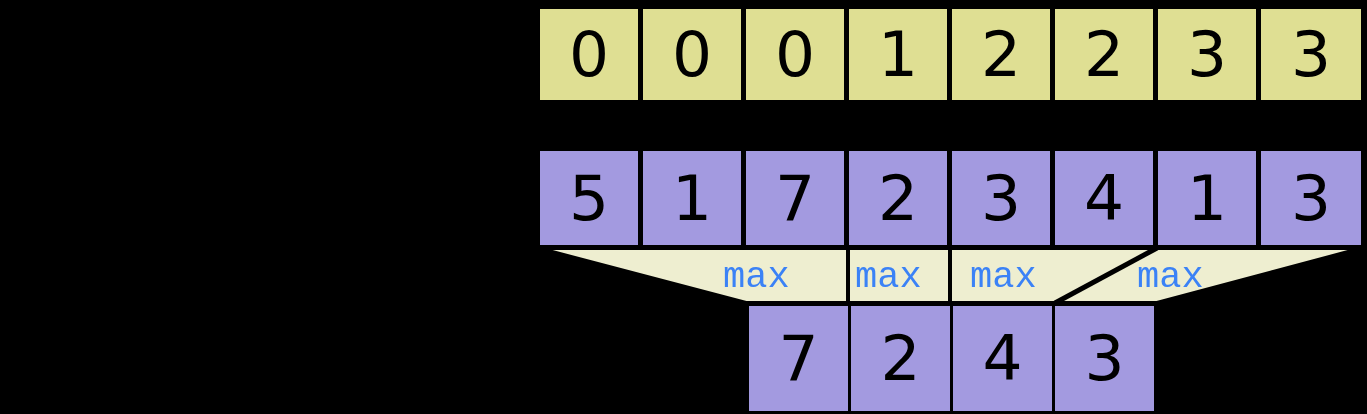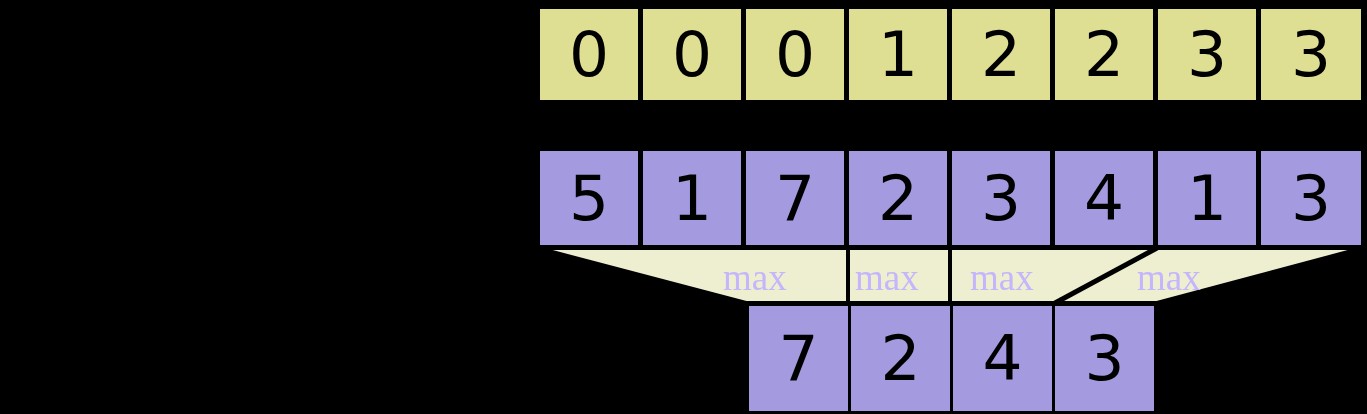--- a/index.html
+++ b/index.html
@@ -38,22 +38,22 @@
   #maxband {
     position: absolute;
     left: 0;
     top: 0;
     width: 1367px;
     height: 414px;
     pointer-events: none;
   }
   .maxlabel {
     position: absolute;
-    color: #c4b5fd;
-    font-family: Liberation Serif, serif;
+    color: #3b82f6;
+    font-family: Liberation Mono, monospace;
     font-size: 37px;
     line-height: 1;
     user-select: none;
     white-space: nowrap;
   }
 </style>
 </head>
 <body>
 
 <div id="stage">

